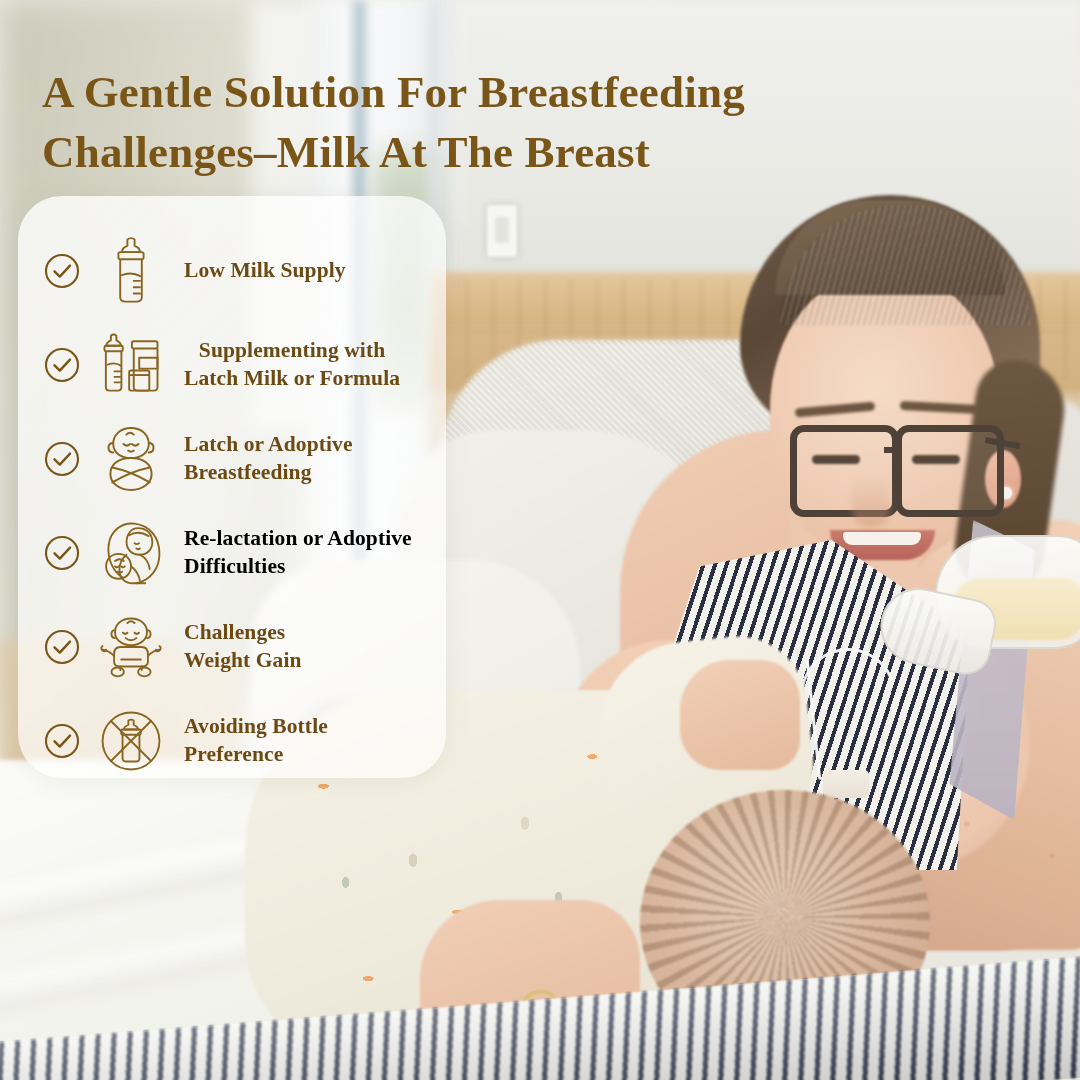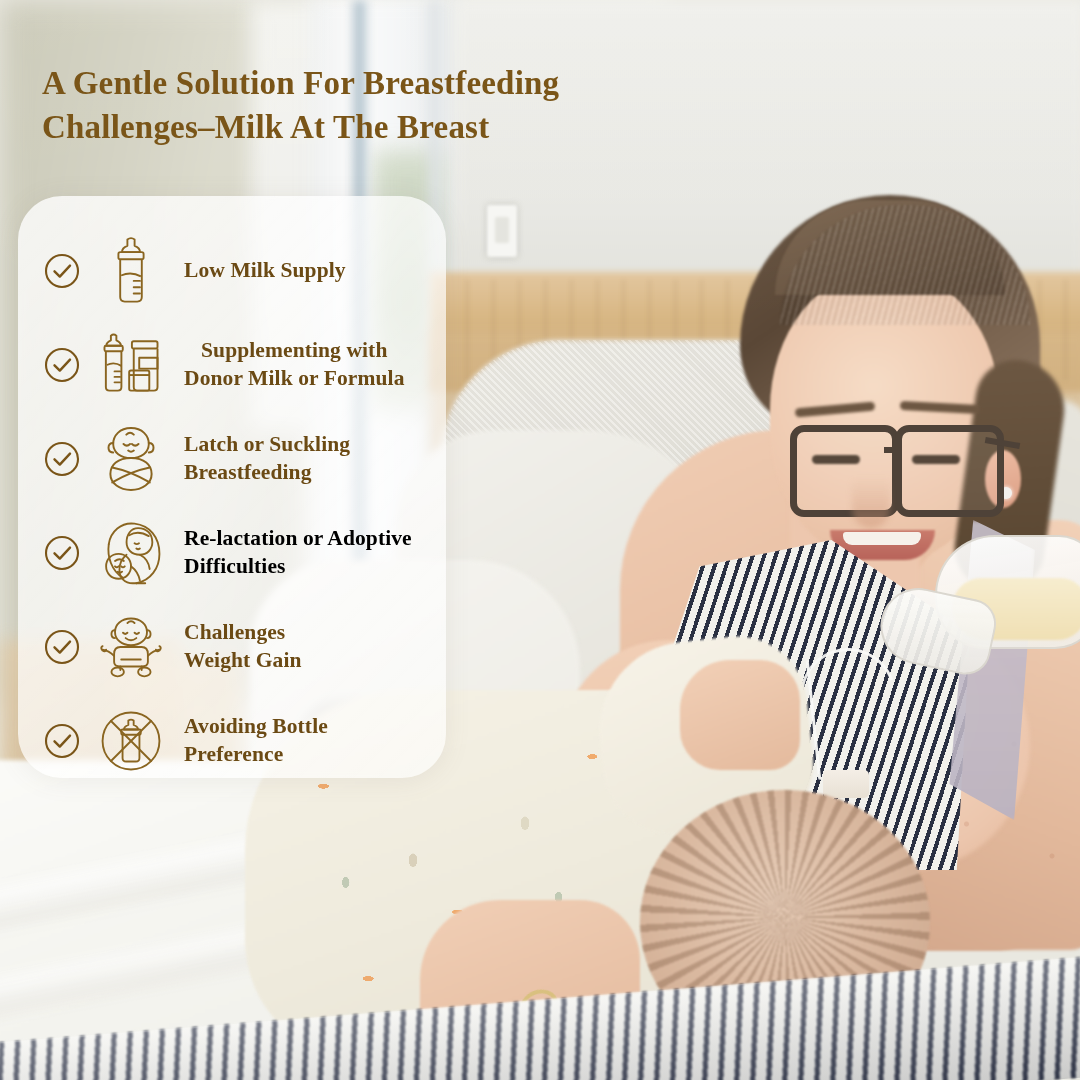--- a/index.html
+++ b/index.html
@@ -183,22 +183,22 @@
   .motherHand{left:420px;top:900px;width:220px;height:175px;border-radius:80px 60px 40px 60px;
     background:linear-gradient(160deg,#f1cfb6,#e3b99c);filter:blur(1px);}
   .ring{left:520px;top:990px;width:30px;height:22px;border:4px solid #d9c07f;border-radius:50%;
     transform:rotate(-20deg);filter:blur(.4px);}
   .handUp{left:680px;top:660px;width:120px;height:110px;border-radius:50px 40px 30px 40px;
     background:linear-gradient(160deg,#f2d0b7,#e4ba9d);filter:blur(1.1px);}
 
   .photoSoft{position:absolute;inset:0;background:linear-gradient(180deg,rgba(255,255,255,.06),rgba(255,255,255,0) 30%);}
 
   
-  .title{position:absolute;left:42px;top:39px;width:800px;
-    font-size:33px;line-height:1.34;font-weight:700;letter-spacing:.2px;}
+  .title{position:absolute;left:42px;top:32px;width:800px;
+    font-size:45px;line-height:1.34;font-weight:700;letter-spacing:.2px;}
   .title .ln{display:block;}
 
   
   .card{position:absolute;left:18px;top:196px;width:428px;height:582px;
     border-radius:44px;
     background:linear-gradient(135deg,rgba(255,255,255,.78) 0%,rgba(255,255,255,.70) 45%,rgba(255,255,255,.62) 100%);
     backdrop-filter:blur(3px);
     box-shadow:0 2px 26px rgba(120,110,95,.10);}
   .list{position:absolute;left:18px;top:196px;width:428px;height:740px;
     padding:28px 0 0 0;box-sizing:border-box;
@@ -340,21 +340,21 @@
           <path d="M17 43 h6 M17 49 h6 M17 55 h6" stroke-linecap="round"></path>
           <rect x="36" y="10" width="28" height="8" rx="2"></rect>
           <path d="M38 18 v42 q0 4 4 4 h18 q4 0 4-4 V18"></path>
           <path d="M44 28 h20 v12 h-20 z"></path>
           <rect x="33" y="42" width="22" height="22" rx="2"></rect>
           <path d="M33 47 h22"></path>
         </svg>
       </span>
       <span class="lbl" style="color: rgb(107, 74, 20); text-align: center;">
         <span>Supplementing with</span><br>
-        <span>Donor Milk or Formula</span>
+        <span>Latch Milk or Formula</span>
       </span>
     </div>
 
     <div class="row">
       <span class="chk">
         <svg viewBox="0 0 40 40" width="40" height="40" fill="none" stroke="#7a5518" stroke-width="2.1">
           <circle cx="20" cy="20" r="16"></circle>
             <path d="M12.5 20.3 L17.8 25.6 L28 14.6" stroke-width="2.4" stroke-linecap="round" stroke-linejoin="round"></path>
         </svg>
       </span>
@@ -366,21 +366,21 @@
           <path d="M27 10 q4-4 8 0"></path>
           <path d="M24 20 q3.5 3.5 7 0"></path>
             <path d="M40 20 q-3.5 3.5 -7 0" transform="translate(0,0)"></path>
           <path d="M29 27 q3 2.5 6 0"></path>
           <path d="M32 35 c14 0 22 7 22 17 c0 10-10 17-22 17 c-12 0-22-7-22-17 c0-10 8-17 22-17 z"></path>
           <path d="M12 45 q20 4 40 16"></path>
           <path d="M52 45 q-20 4 -40 16"></path>
         </svg>
       </span>
       <span class="lbl" style="color: rgb(107, 74, 20);">
-        <span>Latch or Suckling</span><br>
+        <span>Latch or Adoptive</span><br>
         <span>Breastfeeding</span>
       </span>
     </div>
 
     <div class="row">
       <span class="chk">
         <svg viewBox="0 0 40 40" width="40" height="40" fill="none" stroke="#7a5518" stroke-width="2.1">
           <circle cx="20" cy="20" r="16"></circle>
             <path d="M12.5 20.3 L17.8 25.6 L28 14.6" stroke-width="2.4" stroke-linecap="round" stroke-linejoin="round"></path>
         </svg>

